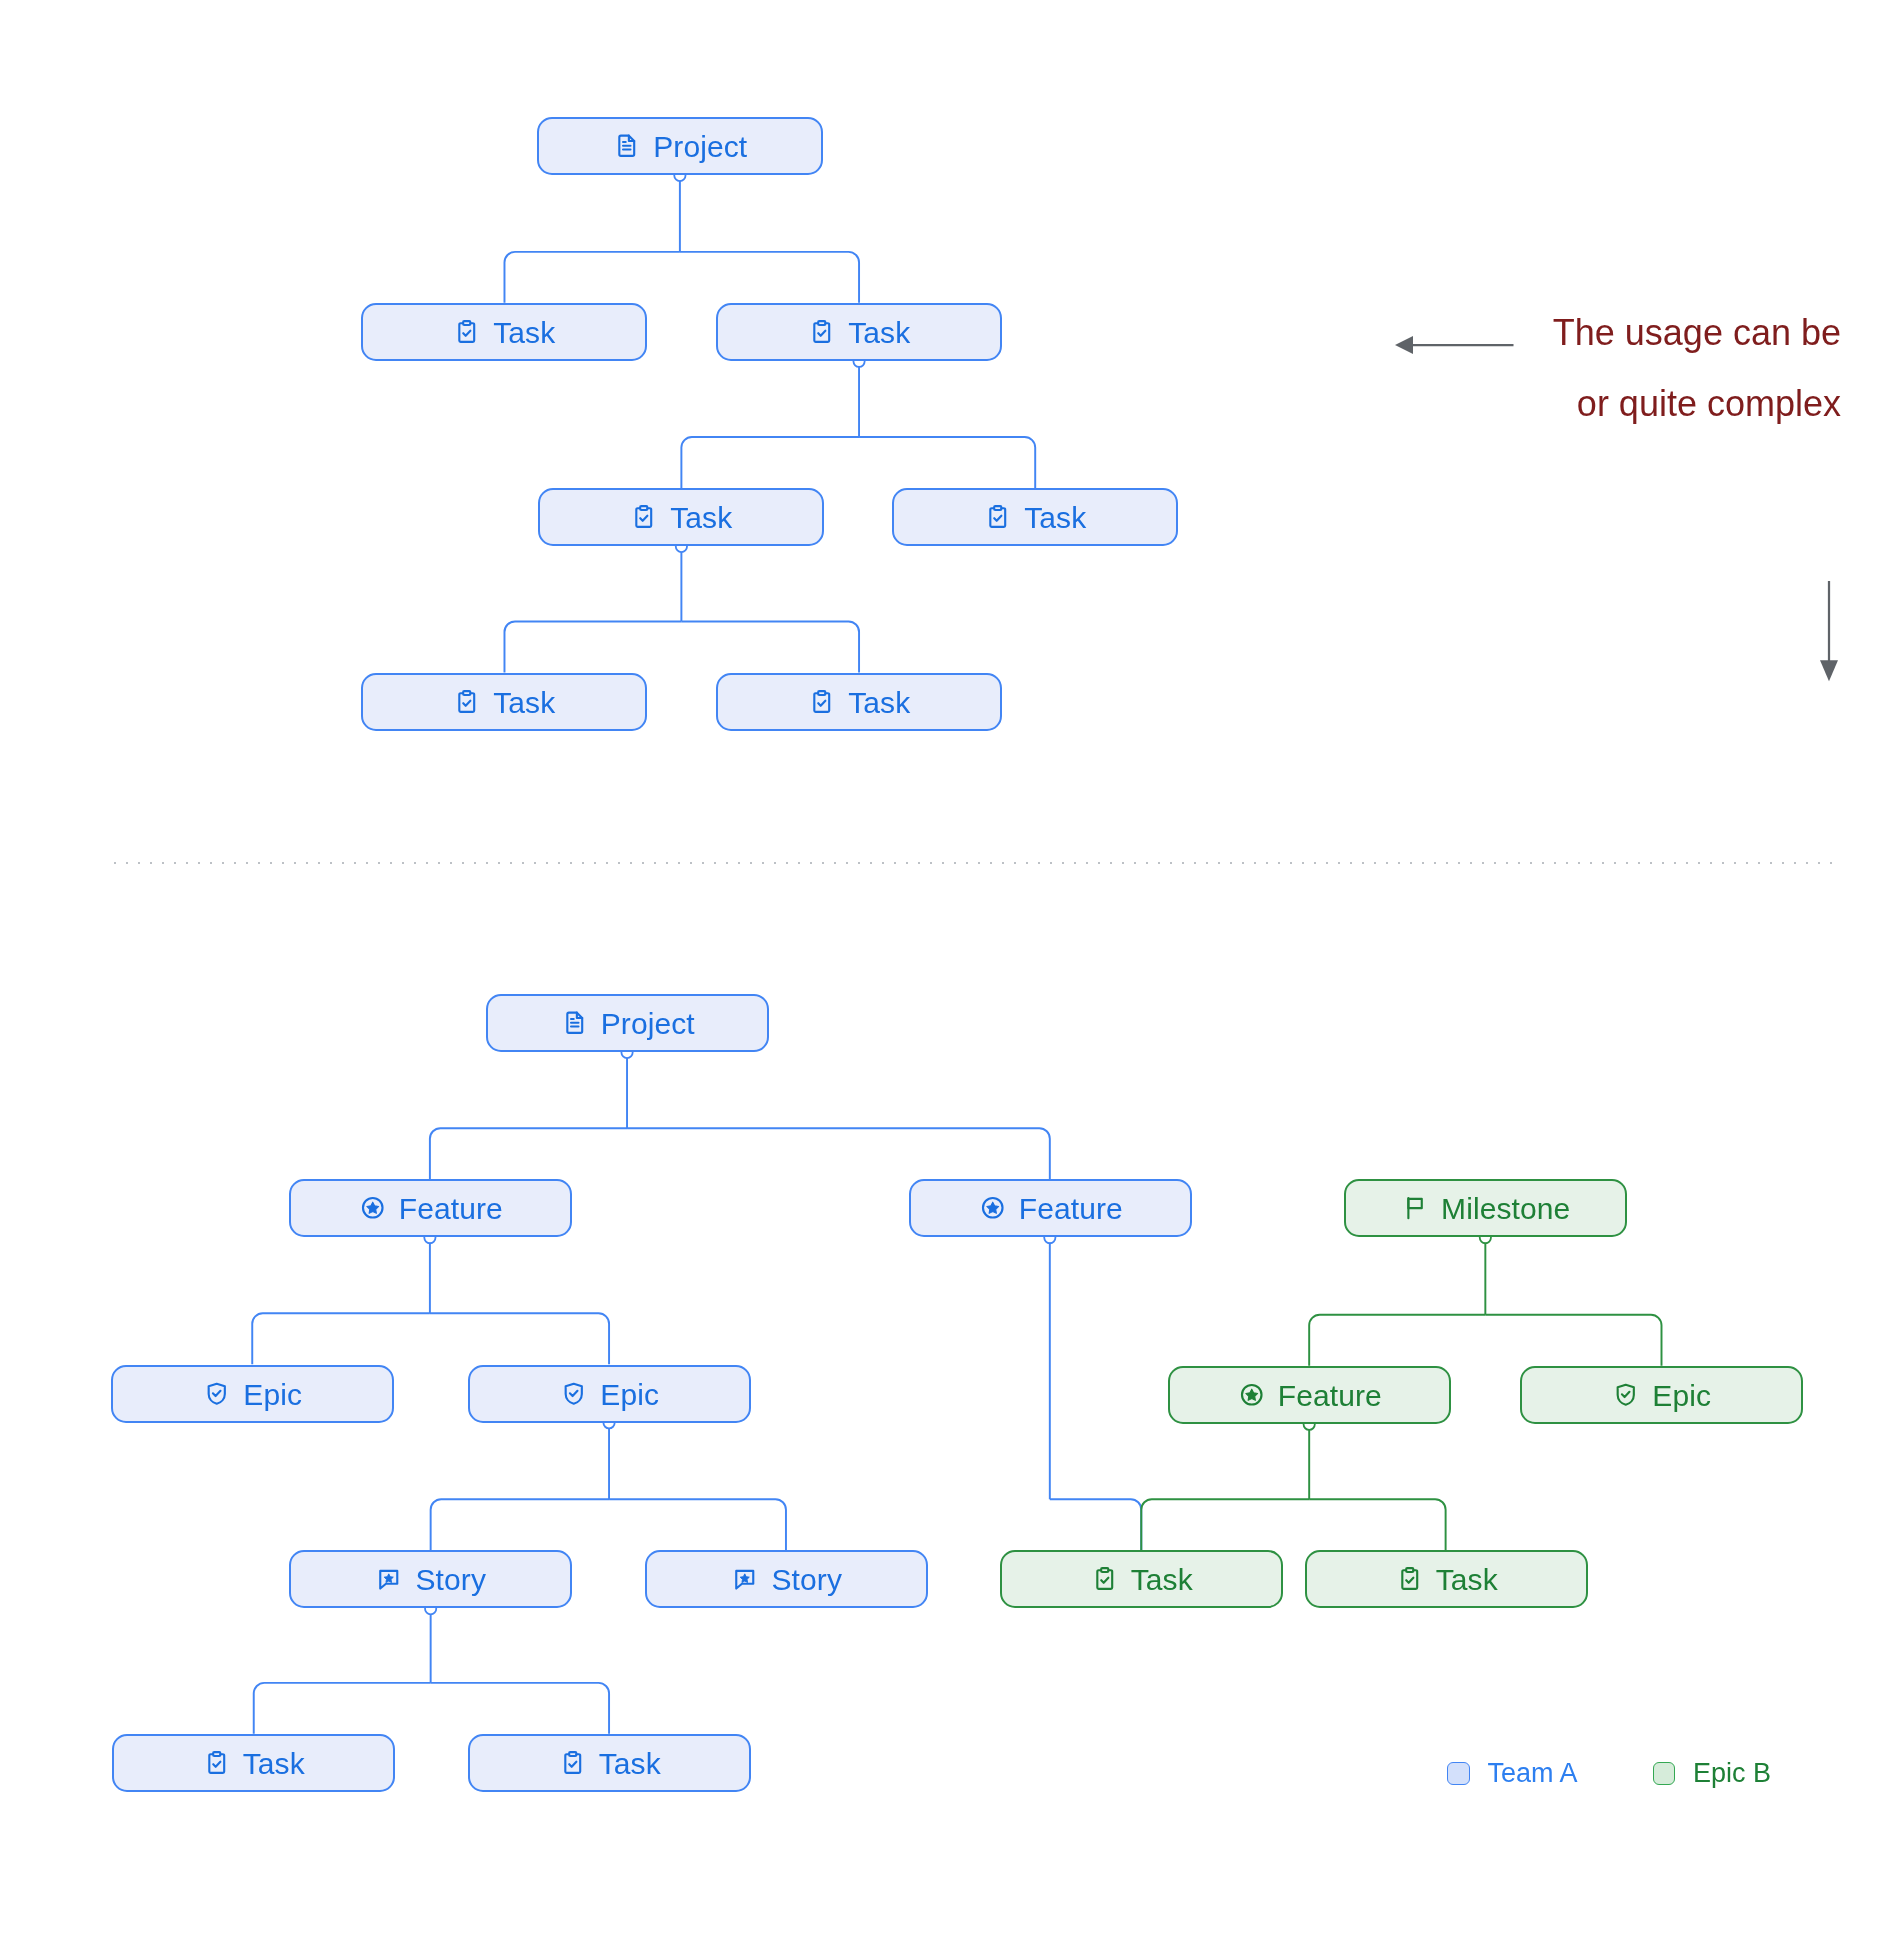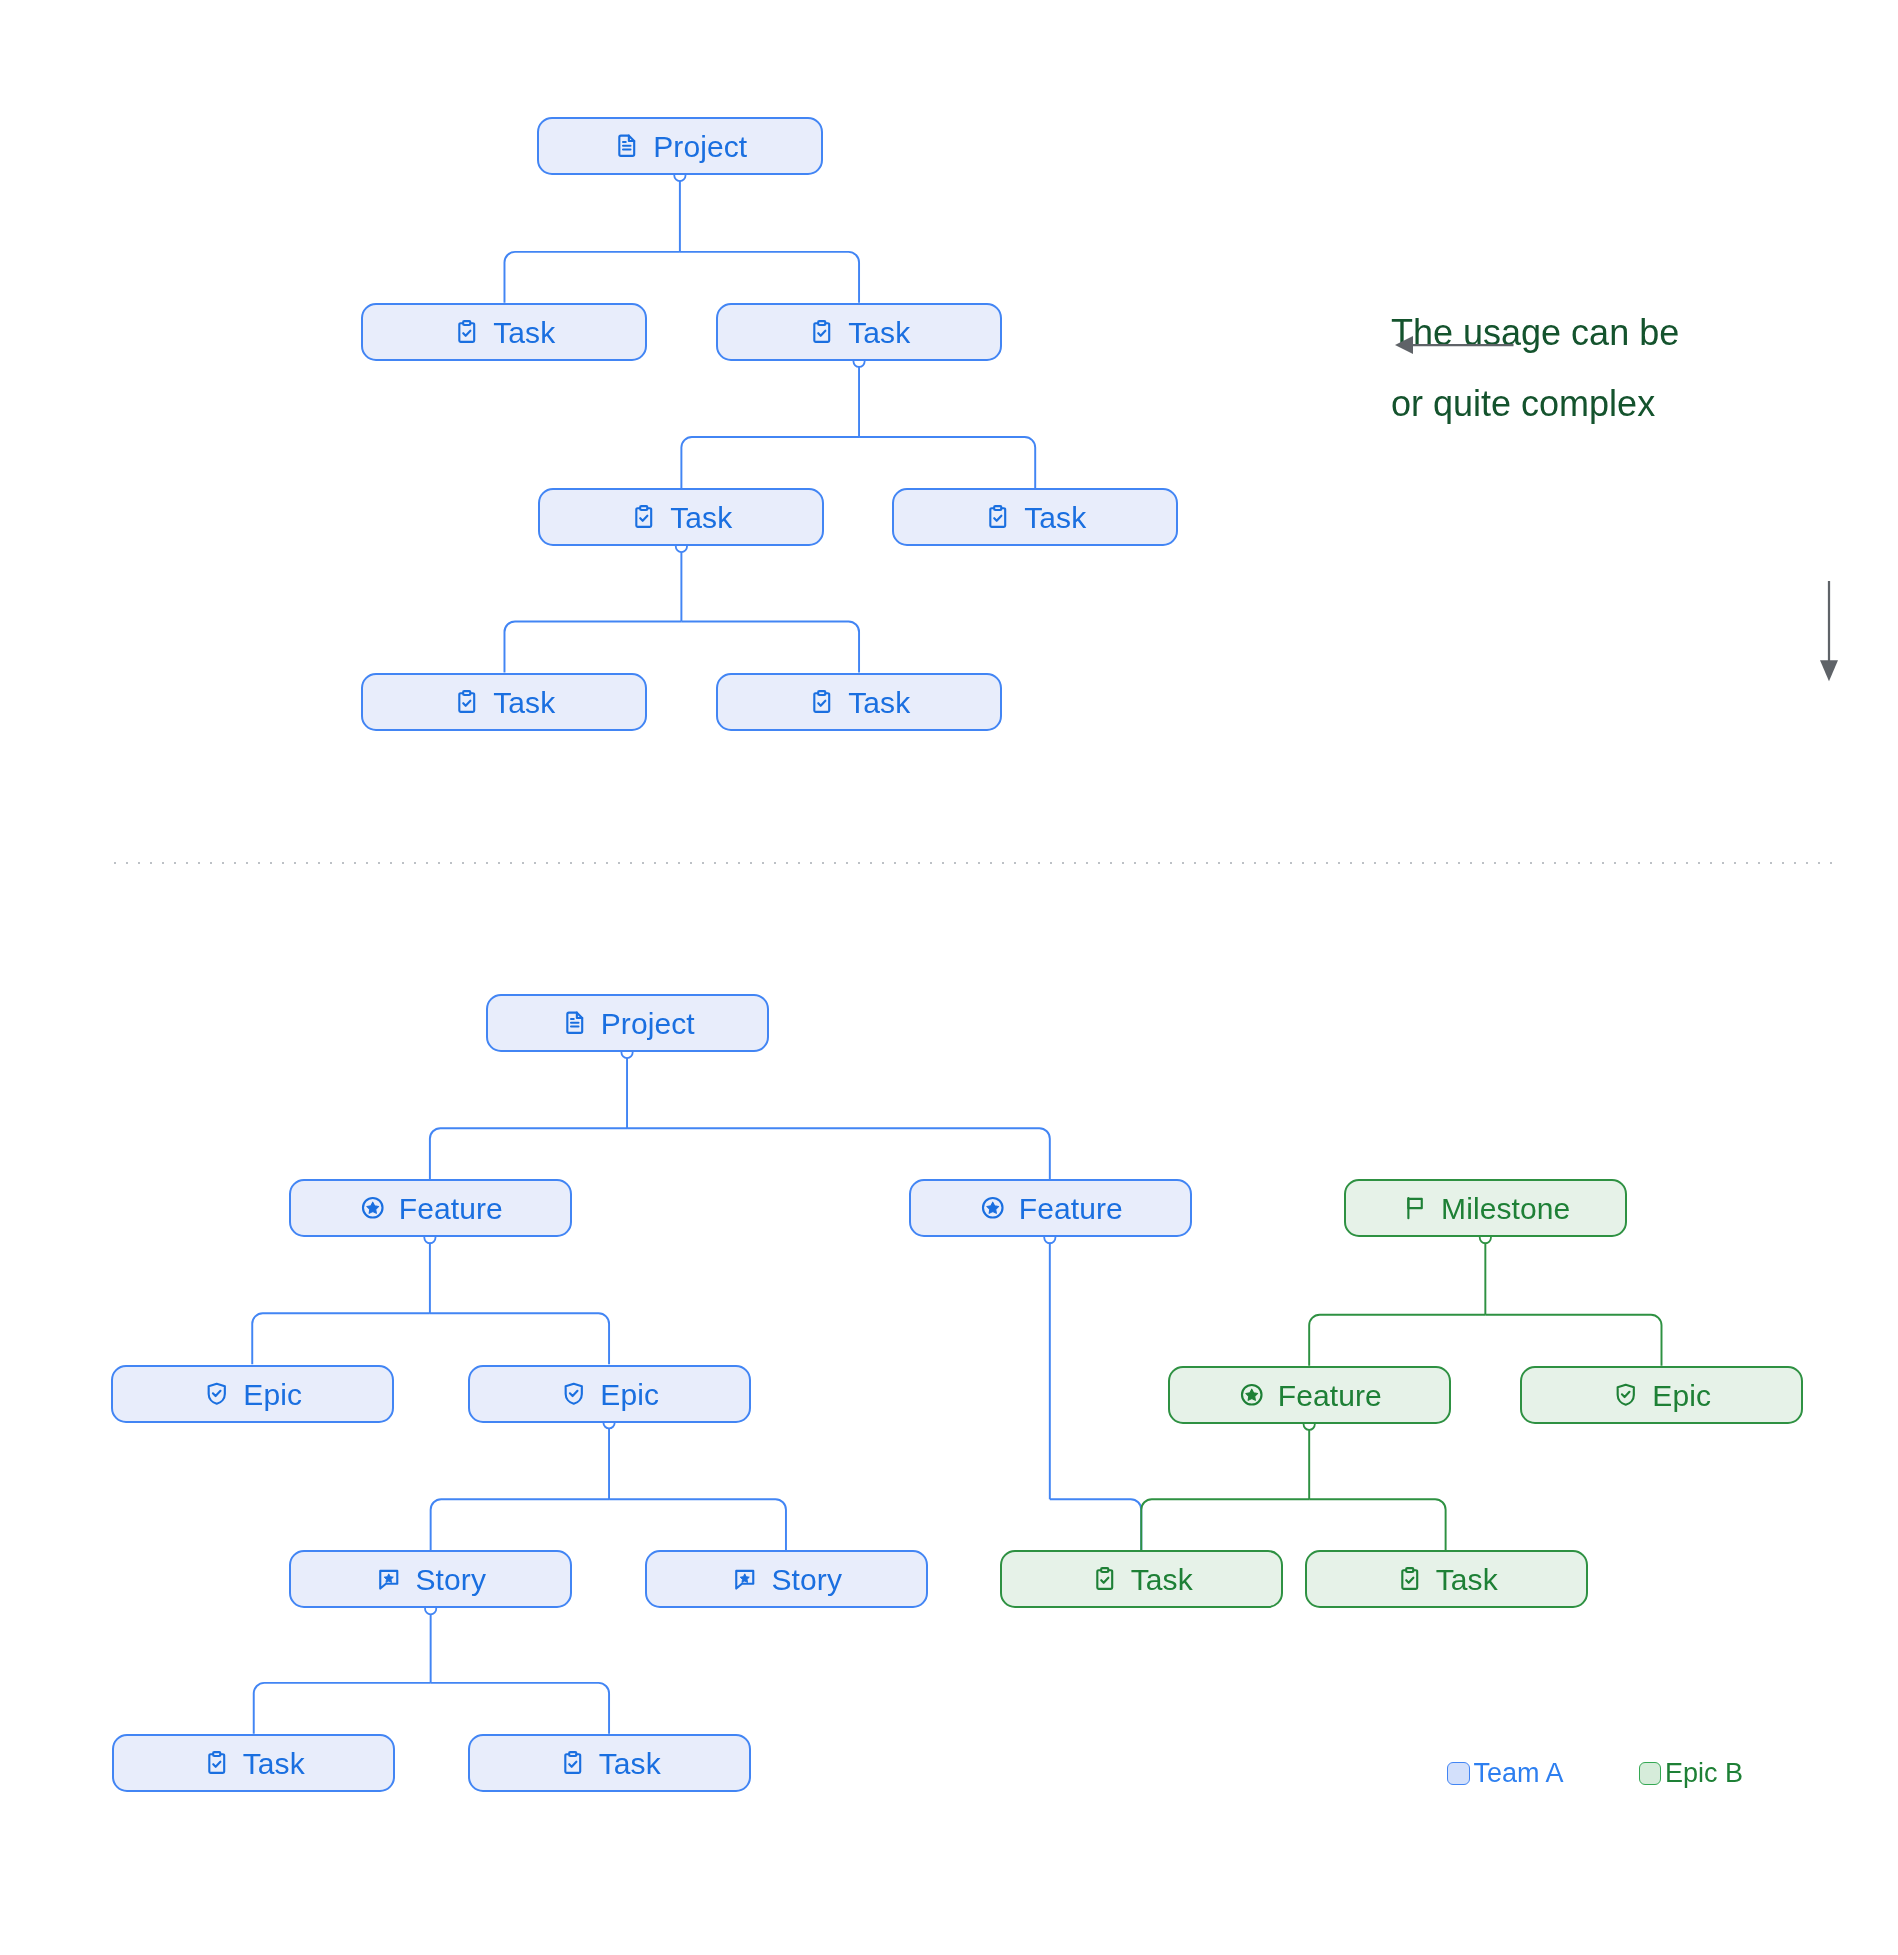--- a/index.html
+++ b/index.html
@@ -63,22 +63,22 @@
     color: #1e8036;
     justify-content: center;
   }
 
   
   #annotation {
     position: absolute;
     left: 1391px;
     top: 307px;
     width: 450px;
-    text-align: left;
-    color: #14532d;
+    text-align: right;
+    color: #7f1d1d;
     font-size: 36px;
     line-height: 1.42;
   }
   #annotation .ln { display: block; }
   #annotation .ln.gap { margin-top: 19.5px; }
 
   
   #divider {
     position: absolute;
     left: 109px;
@@ -96,21 +96,21 @@
     left: 1447px;
     top: 1758px;
     display: flex;
     align-items: center;
     gap: 75px;
     font-size: 27px;
   }
   .legend-item {
     display: flex;
     align-items: center;
-    gap: 4px;
+    gap: 18px;
     justify-content: center;
   }
   .legend-swatch {
     width: 22.5px;
     height: 22.5px;
     border-radius: 6px;
     box-sizing: border-box;
   }
   .legend-item.team-a .legend-swatch { background: #d3e0fb; border: 1.9px solid #4285f4; }
   .legend-item.team-a .legend-label  { color: #2d7ff0; }

